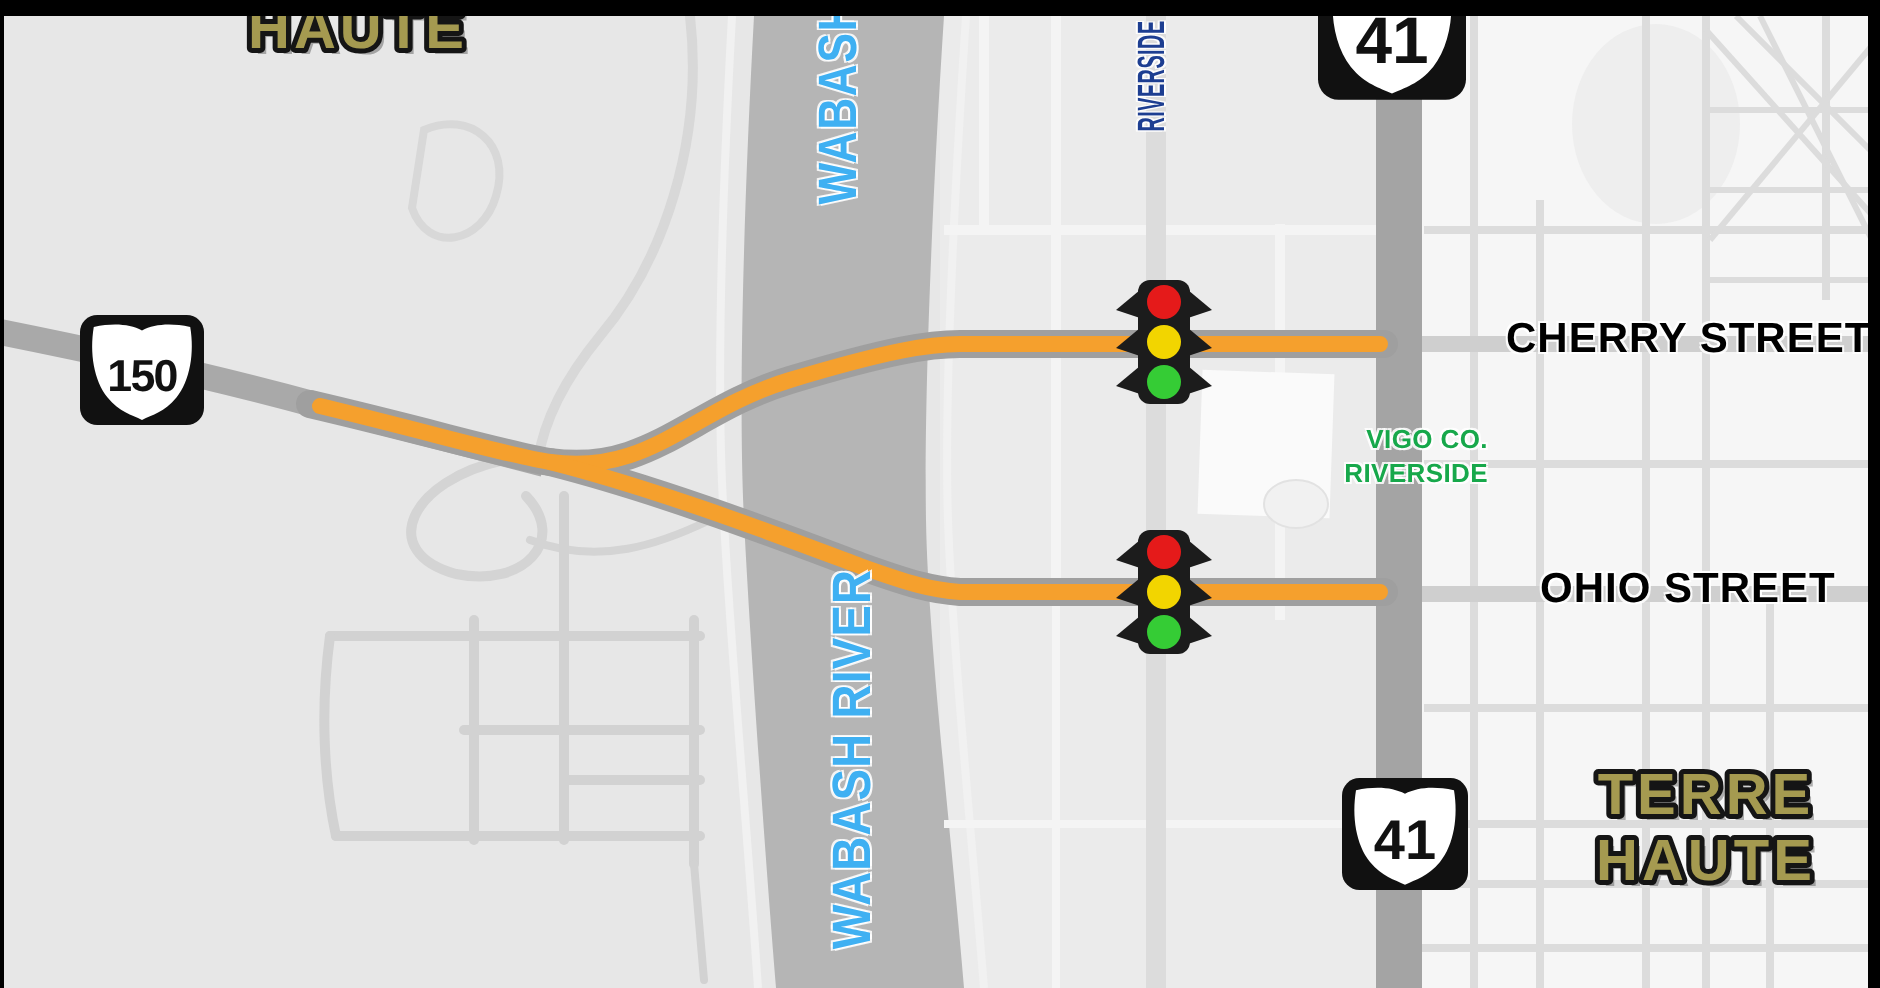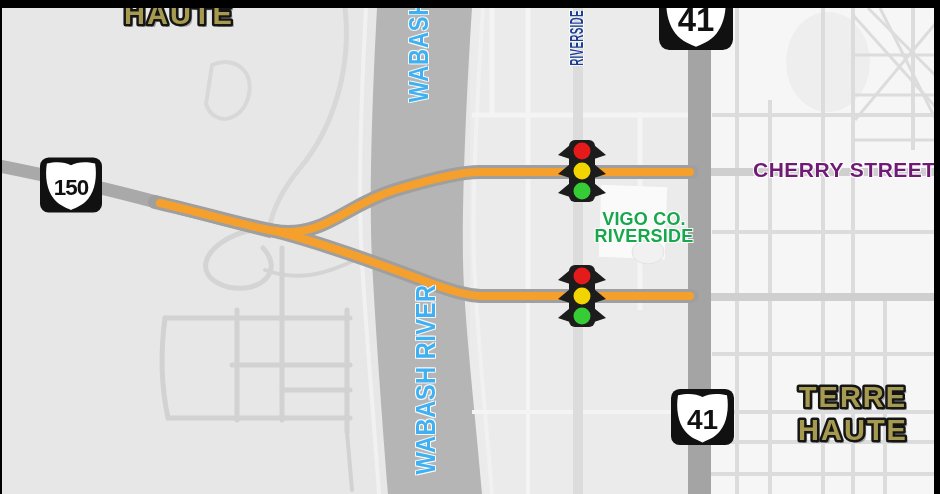--- a/index.html
+++ b/index.html
@@ -10,28 +10,28 @@
   .layer{position:absolute;left:0;top:0;}
   
   .bar{position:absolute;background:#000;z-index:50;}
   .bar.top{left:0;top:0;width:940px;height:8px;}
   .bar.left{left:0;top:0;width:2px;height:494px;}
   .bar.right{left:934px;top:0;width:6px;height:494px;}
   
   .lbl{position:absolute;font-weight:bold;white-space:nowrap;z-index:20;
        text-shadow:1px 1px 0 rgba(255,255,255,.85),-1px -1px 0 rgba(255,255,255,.85),
                    1px -1px 0 rgba(255,255,255,.85),-1px 1px 0 rgba(255,255,255,.85);}
-  .navy{color:#701a75;}
+  .navy{color:#000000;}
   .green{color:#17a84b;}
   .blue{color:#3fb0f2;}
   .vlabel{transform-origin:center;text-align:center;}
   .cherry{left:753px;top:158px;font-size:21px;letter-spacing:.5px;}
   .ohio{left:770px;top:283px;font-size:21px;letter-spacing:.5px;}
-  .vigo{left:574px;top:211px;width:140px;font-size:18px;line-height:17px;
-        text-align:center;letter-spacing:.2px;}
+  .vigo{left:604px;top:211px;width:140px;font-size:13px;line-height:17px;
+        text-align:right;letter-spacing:.2px;}
   .wabash-top{left:359px;top:38px;width:120px;height:30px;font-size:27px;
         transform:rotate(-90deg) scaleX(.82);letter-spacing:1px;}
   .wabash-river{left:330px;top:377px;width:190px;height:28px;font-size:27px;
         transform:rotate(-90deg) scaleX(.88);letter-spacing:.5px;}
   .riverside{left:492px;top:27px;width:170px;height:22px;font-size:19px;color:#1d3e91;
         transform:rotate(-90deg) scaleX(.52);letter-spacing:.5px;}
   .gold-svg{position:absolute;z-index:20;overflow:visible;}
   .shield{position:absolute;z-index:25;}
   .signal{position:absolute;z-index:30;}
 </style>
@@ -185,20 +185,21 @@
     <text x="96" y="27" text-anchor="middle" font-size="29" font-weight="bold" fill="rgba(40,40,40,.35)" letter-spacing="2" font-family="Liberation Sans, sans-serif">TERRE</text>
     <text x="93" y="24" text-anchor="middle" font-size="29" font-weight="bold" fill="#a59a50" stroke="#151515" stroke-width="5" paint-order="stroke" stroke-linejoin="round" letter-spacing="2" font-family="Liberation Sans, sans-serif">TERRE</text>
     <text x="96" y="60" text-anchor="middle" font-size="29" font-weight="bold" fill="rgba(40,40,40,.35)" letter-spacing="2" font-family="Liberation Sans, sans-serif">HAUTE</text>
     <text x="93" y="57" text-anchor="middle" font-size="29" font-weight="bold" fill="#a59a50" stroke="#151515" stroke-width="5" paint-order="stroke" stroke-linejoin="round" letter-spacing="2" font-family="Liberation Sans, sans-serif">HAUTE</text>
   </svg>
 
   <div class="lbl blue vlabel wabash-top">WABASH</div>
   <div class="lbl blue vlabel wabash-river">WABASH RIVER</div>
   <div class="lbl vlabel riverside">RIVERSIDE</div>
   <div class="lbl navy cherry">CHERRY STREET</div>
+  <div class="lbl navy ohio">OHIO STREET</div>
   <div class="lbl green vigo">
     <span>VIGO CO.</span><br>
     <span>RIVERSIDE</span>
   </div>
 
   <div class="bar top"></div>
   <div class="bar left"></div>
   <div class="bar right"></div>
 </div>
 

